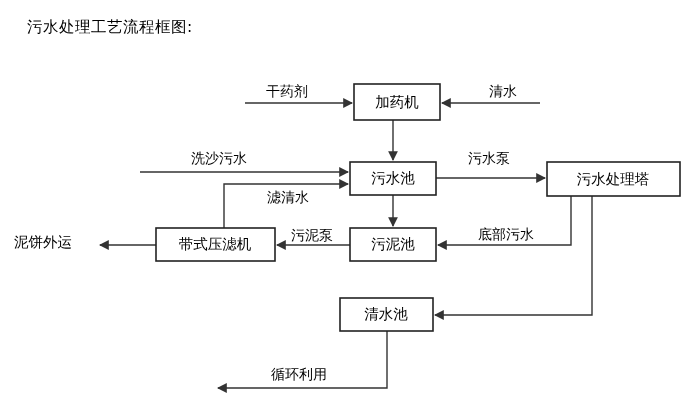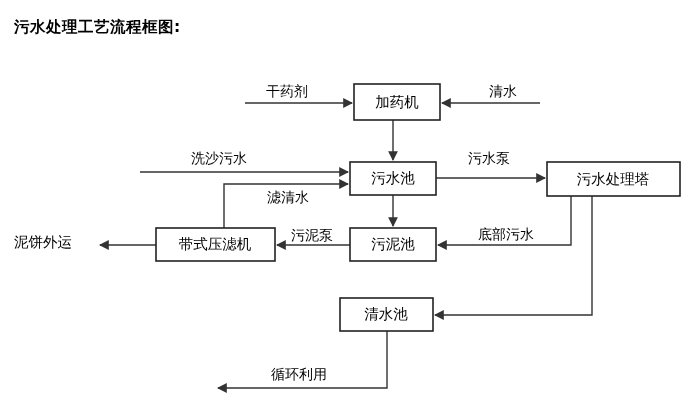--- a/index.html
+++ b/index.html
@@ -9,24 +9,24 @@
   }
   body {
     width: 700px;
     height: 420px;
     position: relative;
     font-family: "DejaVu Sans", "Liberation Sans", sans-serif;
     overflow: hidden;
   }
   #page-title {
     position: absolute;
-    left: 14px;
+    left: 27px;
     top: 17px;
     font-size: 15.5px;
-    font-weight: bold;
+    font-weight: normal;
     color: #000000;
     letter-spacing: 0.5px;
     white-space: nowrap;
   }
   #flow-canvas {
     position: absolute;
     left: 0;
     top: 0;
     width: 700px;
     height: 420px;

